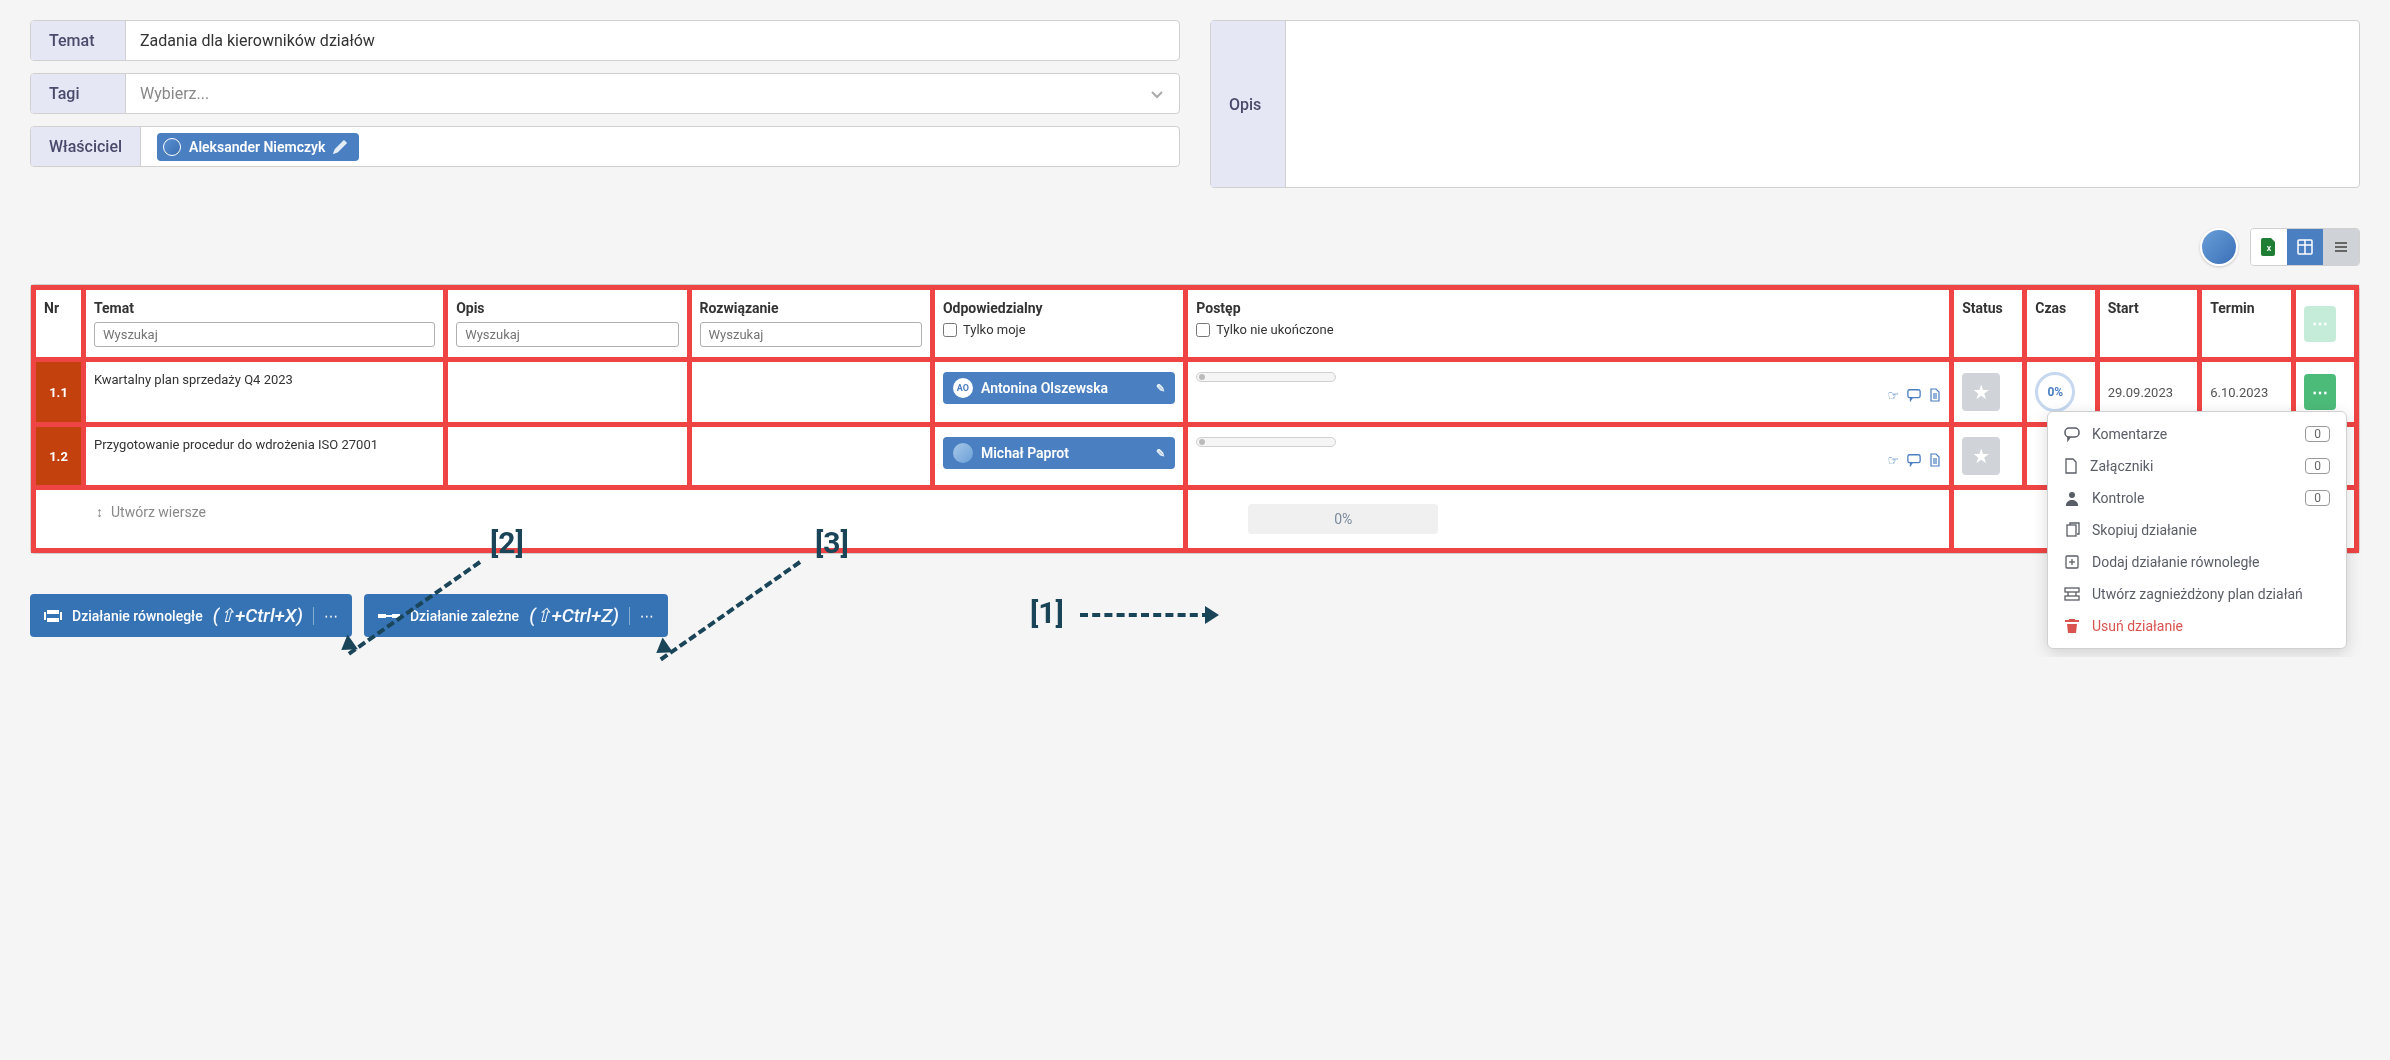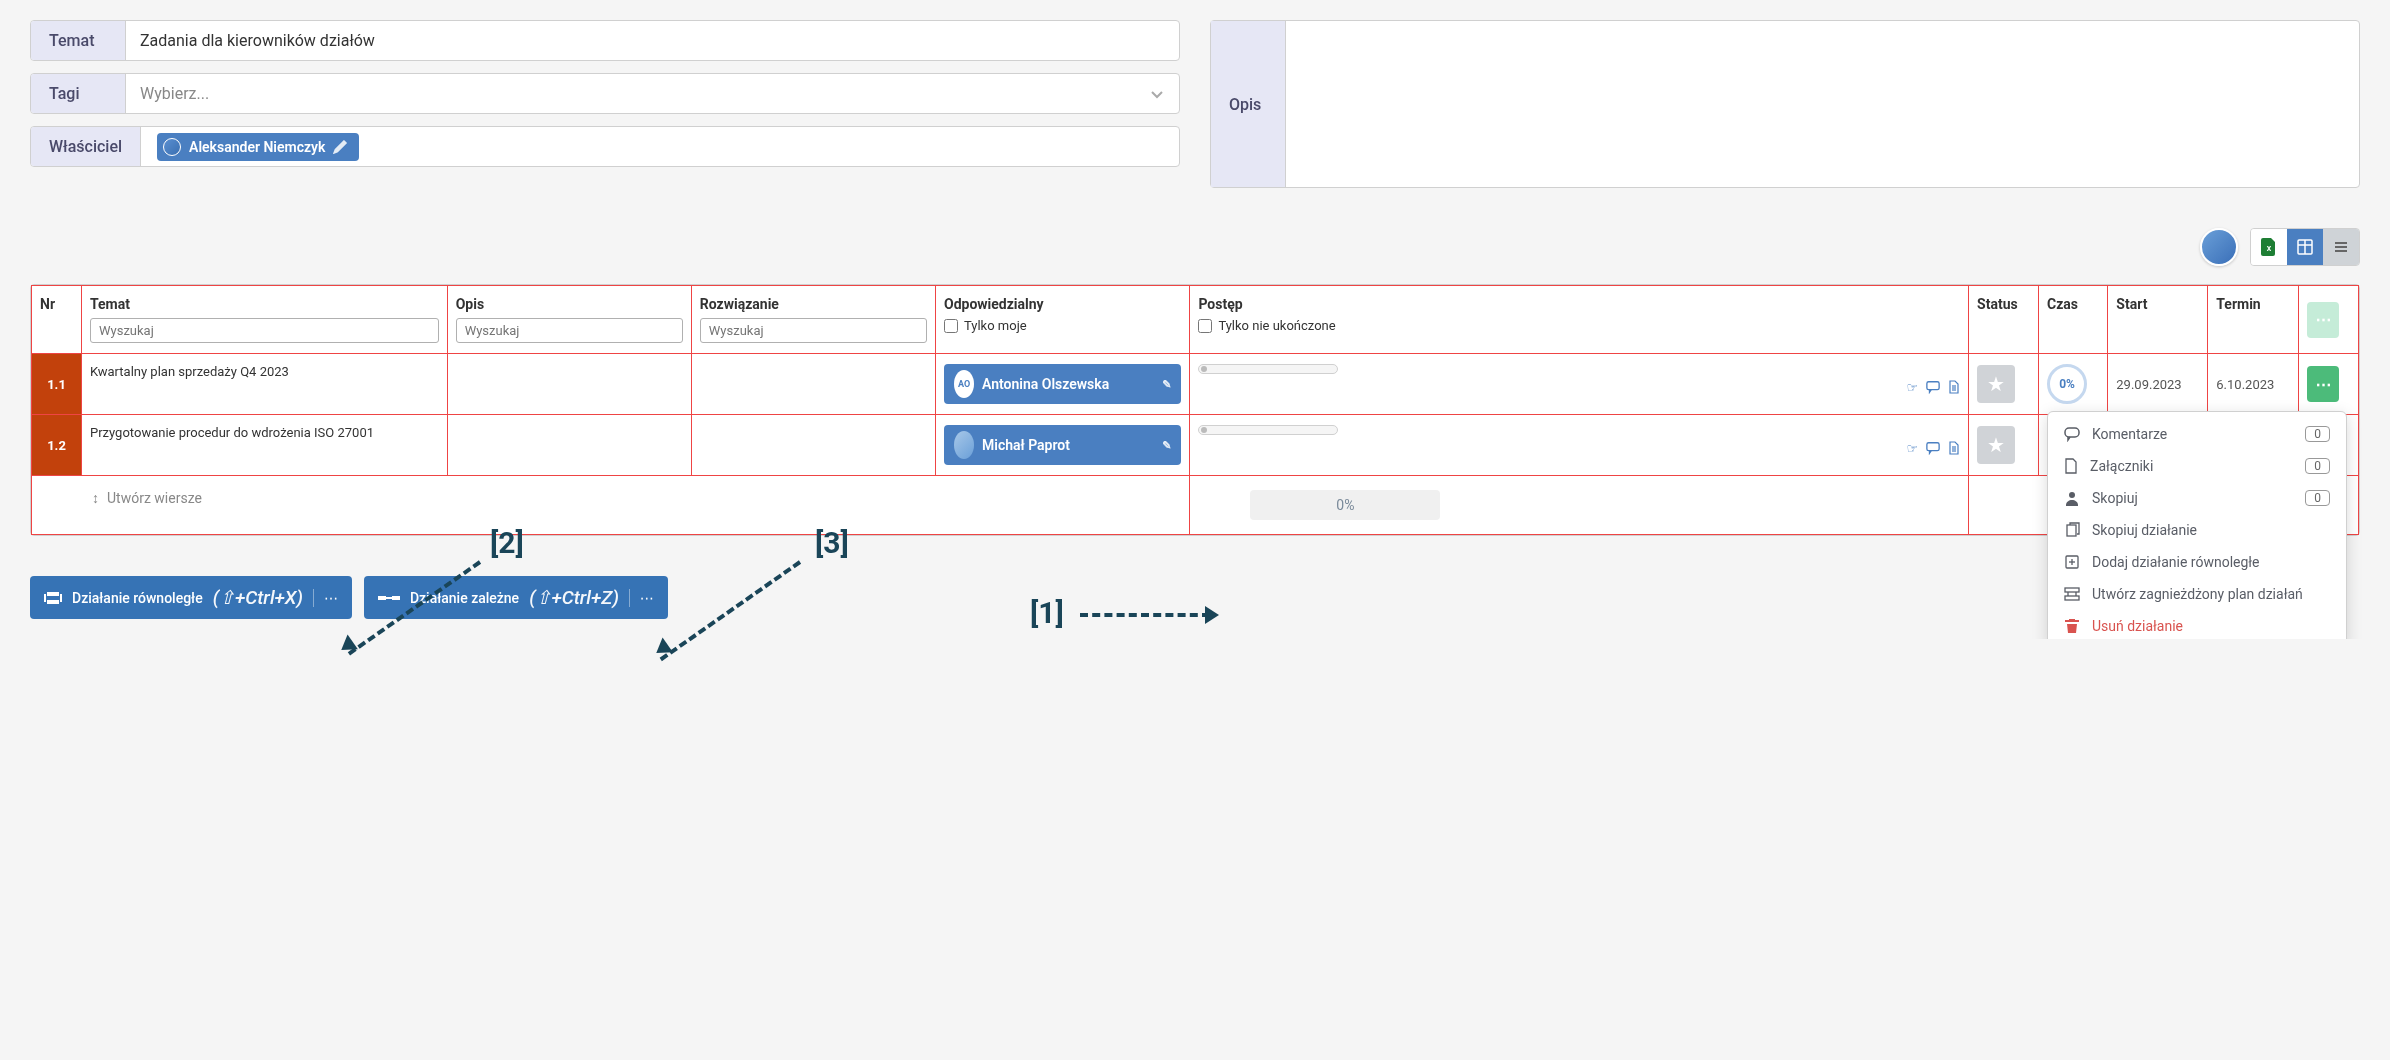--- a/index.html
+++ b/index.html
@@ -26,33 +26,33 @@
 
 .toolbar-right { display: flex; justify-content: flex-end; align-items: center; gap: 12px; margin-bottom: 18px; }
 .toolbar-avatar { width: 38px; height: 38px; border-radius: 50%; background: linear-gradient(135deg,#6a9fd8,#3a6fb8); border: 2px solid #fff; box-shadow: 0 1px 3px rgba(0,0,0,0.2); }
 .toolbar-btns { display: flex; border: 1px solid #d0d0d0; border-radius: 4px; overflow: hidden; }
 .tb-btn { width: 36px; height: 36px; display: flex; align-items: center; justify-content: center; background: #fff; }
 .tb-btn.active { background: #4a7fc1; color:#fff; }
 .tb-btn.grey { background: #cfd3d7; color:#666; }
 
 .table-container { background: #fff; border: 1px solid #d0d0d0; border-radius: 4px; overflow: visible; position: relative; }
 table { width: 100%; border-collapse: collapse; }
-th, td { border: 1px solid #ef4444; padding: 10px 8px; text-align: left; vertical-align: top; font-size: 13px; }
+th, td { border: 5px solid #ef4444; padding: 10px 8px; text-align: left; vertical-align: top; font-size: 13px; }
 th { font-weight: 700; font-size: 14px; color: #333; vertical-align: top; }
 .th-inner { display: flex; flex-direction: column; gap: 6px; }
 .search-input { border: 1px solid #b0b0b0; border-radius: 3px; padding: 4px 8px; font-size: 13px; width: 100%; }
 .checkbox-row { display: flex; align-items: center; gap: 6px; font-size: 13px; font-weight: 400; }
 .checkbox-row input { width: 14px; height: 14px; }
 
 .nr-col { width: 50px; text-align: center; background: #c2410c; color: #fff; font-weight: 700; vertical-align: middle; }
 .nr-header { background: #fff; color: #333; }
 
 .assignee-chip { display: inline-flex; align-items: center; gap: 8px; background: #4a7fc1; color: #fff; padding: 6px 10px; border-radius: 4px; font-size: 14px; font-weight: 600; width: 100%; justify-content: space-between; }
 .assignee-left { display:flex; align-items:center; gap:8px;}
-.assignee-avatar { width: 20px; height: 28px; border-radius: 50%; background: #fff; color:#4a7fc1; font-size:9px; font-weight:700; display:flex; align-items:center; justify-content:center;}
+.assignee-avatar { width: 20px; height: 20px; border-radius: 50%; background: #fff; color:#4a7fc1; font-size:9px; font-weight:700; display:flex; align-items:center; justify-content:center;}
 .assignee-avatar.photo { background: linear-gradient(135deg,#a8c8e8,#6a9fd8);}
 .pencil-small { opacity:0.85; font-size:11px;}
 
 .progress-cell { vertical-align: top; }
 .progress-bar { height: 10px; border: 1px solid #d0d0d0; border-radius: 8px; background:#f5f5f5; width: 140px; margin-bottom: 6px; position:relative;}
 .progress-bar::before { content:""; position:absolute; left:2px; top:1px; width:6px; height:6px; border-radius:50%; background:#bbb;}
 .progress-icons { display:flex; gap:8px; justify-content:flex-end; color:#4a7fc1; font-size:13px;}
 
 .star-btn { width: 38px; height: 38px; background:#d0d3d7; border-radius:4px; display:flex; align-items:center; justify-content:center; color:#fff; font-size:20px;}
 .time-badge { width:40px; height:40px; border:3px solid #c5d8ef; border-radius:50%; display:flex; align-items:center; justify-content:center; color:#4a7fc1; font-weight:700; font-size:12px;}
@@ -333,21 +333,21 @@
       <span class="badge">0</span>
     </div>
     <div class="menu-item">
       <span class="mi-left">
         <span>
           <svg width="16" height="16" viewBox="0 0 16 16" fill="currentColor">
               <circle cx="8" cy="5" r="3"></circle>
               <path d="M2 15c0-3 3-5 6-5s6 2 6 5v1H2z"></path>
             </svg>
         </span>
-        <span>Skopiuj</span>
+        <span>Kontrole</span>
       </span>
       <span class="badge">0</span>
     </div>
     <div class="menu-item">
       <span class="mi-left">
         <span>
           <svg width="16" height="16" viewBox="0 0 16 16" fill="none" stroke="currentColor" stroke-width="1.3">
               <rect x="3" y="3" width="9" height="11"></rect>
               <path d="M6 3V1h9v11h-2"></path>
             </svg>

